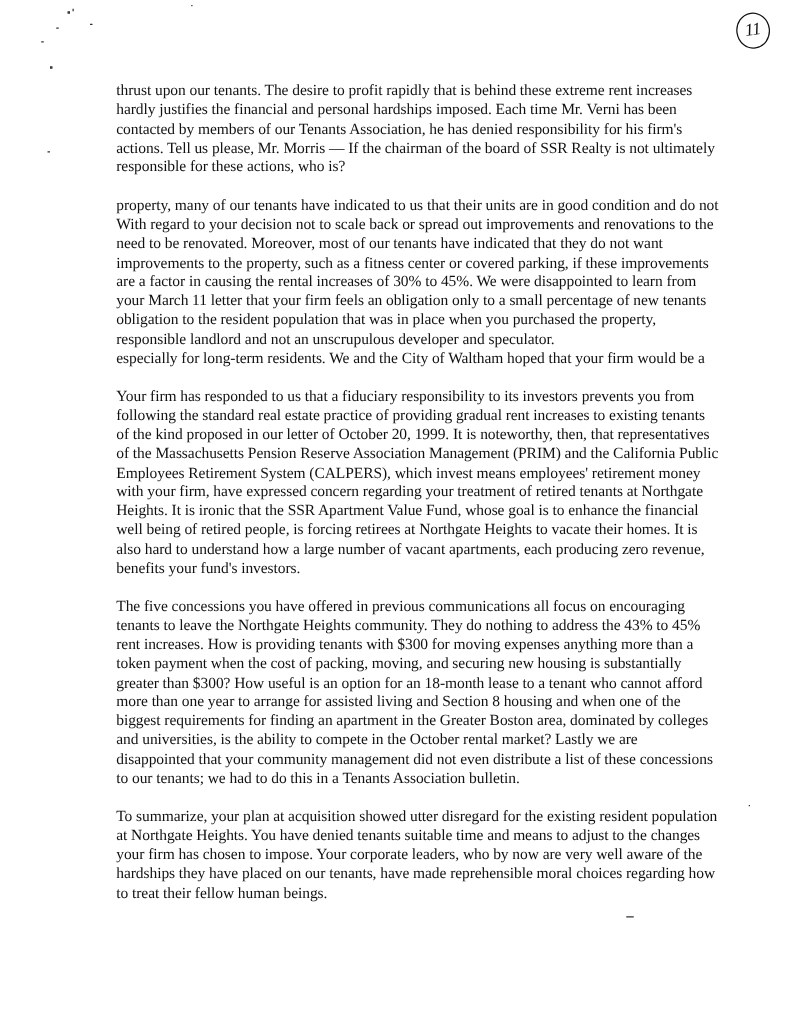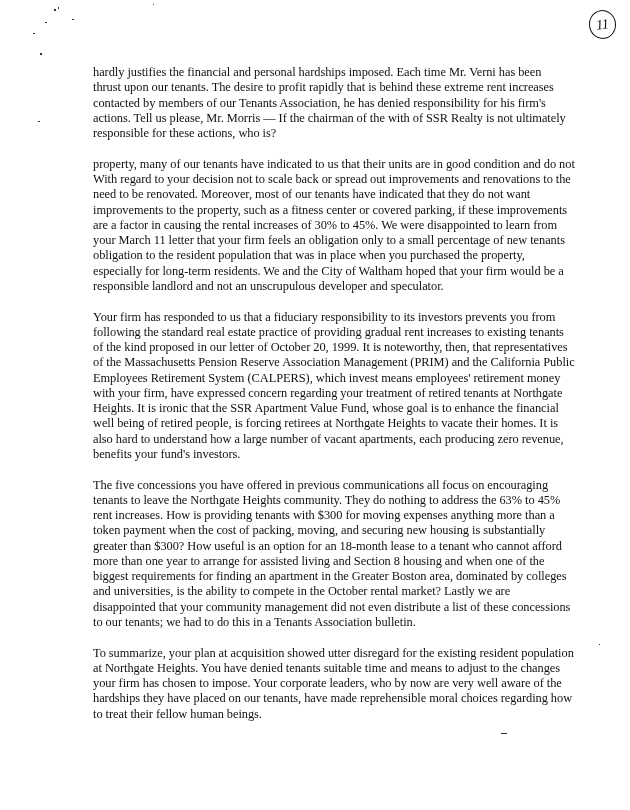--- a/index.html
+++ b/index.html
@@ -37,52 +37,52 @@
   <div class="speck" style="left:72px;top:19px;width:2px;height:1px;"></div>
   <div class="speck" style="left:33px;top:33px;width:2px;height:1px;"></div>
   <div class="speck" style="left:40px;top:53px;width:2px;height:2px;"></div>
   <div class="speck" style="left:38px;top:121px;width:2px;height:1px;"></div>
   <div class="speck" style="left:153px;top:4px;width:1px;height:1px;"></div>
   <div class="speck" style="left:501px;top:733px;width:6px;height:1px;"></div>
   <div class="speck" style="left:599px;top:644px;width:1px;height:1px;"></div>
 
   <div class="body-text">
     <p class="para">
+      <span class="ln">thrust upon our tenants.  The desire to profit rapidly that is behind these extreme rent increases</span>
       <span class="ln">hardly justifies the financial and personal hardships imposed. Each time Mr. Verni has been</span>
-      <span class="ln">thrust upon our tenants.  The desire to profit rapidly that is behind these extreme rent increases</span>
       <span class="ln">contacted by members of our Tenants Association, he has denied responsibility for his firm's</span>
-      <span class="ln">actions.  Tell us please, Mr. Morris — If the chairman of the with of SSR Realty is not ultimately</span>
+      <span class="ln">actions.  Tell us please, Mr. Morris — If the chairman of the board of SSR Realty is not ultimately</span>
       <span class="ln">responsible for these actions, who is?</span>
     </p>
     <p class="para">
       <span class="ln">property, many of our tenants have indicated to us that their units are in good condition and do not</span>
       <span class="ln">With regard to your decision not to scale back or spread out improvements and renovations to the</span>
       <span class="ln">need to be renovated. Moreover, most of our tenants have indicated that they do not want</span>
       <span class="ln">improvements to the property, such as a fitness center or covered parking, if these improvements</span>
       <span class="ln">are a factor in causing the rental increases of 30% to 45%.  We were disappointed to learn from</span>
       <span class="ln">your March 11 letter that your firm feels an obligation only to a small percentage of new tenants</span>
       <span class="ln">obligation to the resident population that was in place when you purchased the property,</span>
+      <span class="ln">responsible landlord and not an unscrupulous developer and speculator.</span>
       <span class="ln">especially for long-term residents.  We and the City of Waltham hoped that your firm would be a</span>
-      <span class="ln">responsible landlord and not an unscrupulous developer and speculator.</span>
     </p>
     <p class="para">
       <span class="ln">Your firm has responded to us that a fiduciary responsibility to its investors prevents you from</span>
       <span class="ln">following the standard real estate practice of providing gradual rent increases to existing tenants</span>
       <span class="ln">of the kind proposed in our letter of October 20, 1999. It is noteworthy, then, that representatives</span>
       <span class="ln">of the Massachusetts Pension Reserve Association Management (PRIM) and the California Public</span>
       <span class="ln">Employees Retirement System (CALPERS), which invest means employees' retirement money</span>
       <span class="ln">with your firm, have expressed concern regarding your treatment of retired tenants at Northgate</span>
       <span class="ln">Heights.  It is ironic that the SSR Apartment Value Fund, whose goal is to enhance the financial</span>
       <span class="ln">well being of retired people, is forcing retirees at Northgate Heights to vacate their homes.  It is</span>
       <span class="ln">also hard to understand how a large number of vacant apartments, each producing zero revenue,</span>
       <span class="ln">benefits your fund's investors.</span>
     </p>
     <p class="para">
       <span class="ln">The five concessions you have offered in previous communications all focus on encouraging</span>
-      <span class="ln">tenants to leave the Northgate Heights community. They do nothing to address the 63% to 45%</span>
+      <span class="ln">tenants to leave the Northgate Heights community. They do nothing to address the 43% to 45%</span>
       <span class="ln">rent increases. How is providing tenants with $300 for moving expenses anything more than a</span>
       <span class="ln">token payment when the cost of packing, moving, and securing new housing is substantially</span>
       <span class="ln">greater than $300? How useful is an option for an 18-month lease to a tenant who cannot afford</span>
       <span class="ln">more than one year to arrange for assisted living and Section 8 housing and when one of the</span>
       <span class="ln">biggest requirements for finding an apartment in the Greater Boston area, dominated by colleges</span>
       <span class="ln">and universities, is the ability to compete in the October rental market? Lastly we are</span>
       <span class="ln">disappointed that your community management did not even distribute a list of these concessions</span>
       <span class="ln">to our tenants; we had to do this in a Tenants Association bulletin.</span>
     </p>
     <p class="para">

